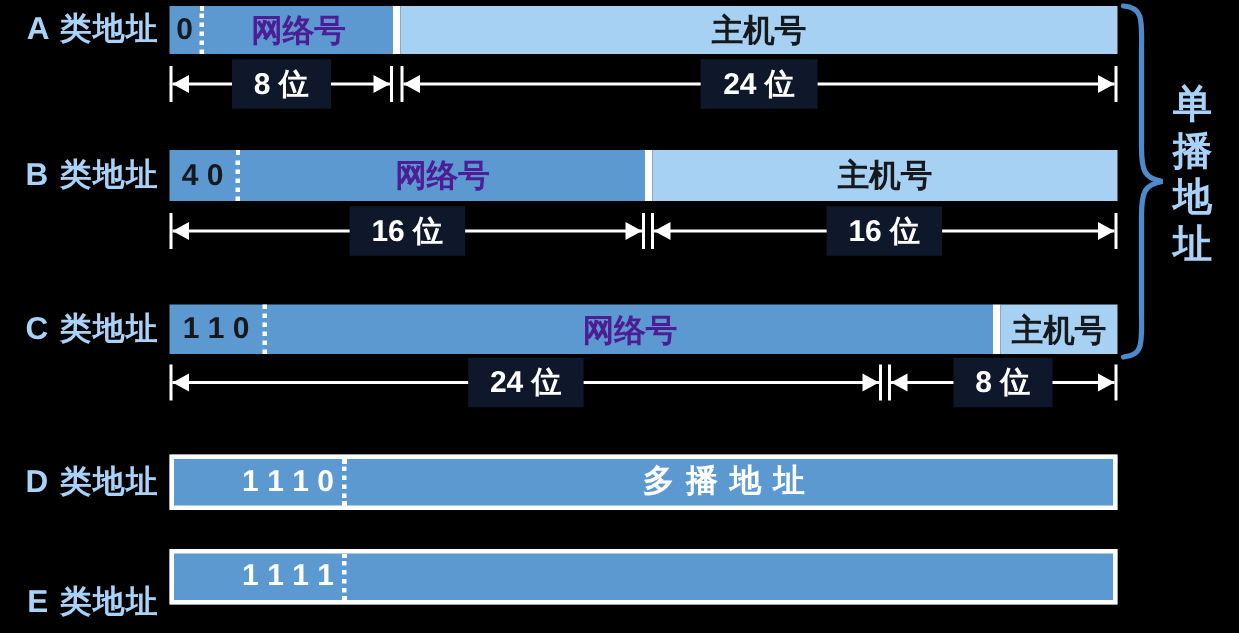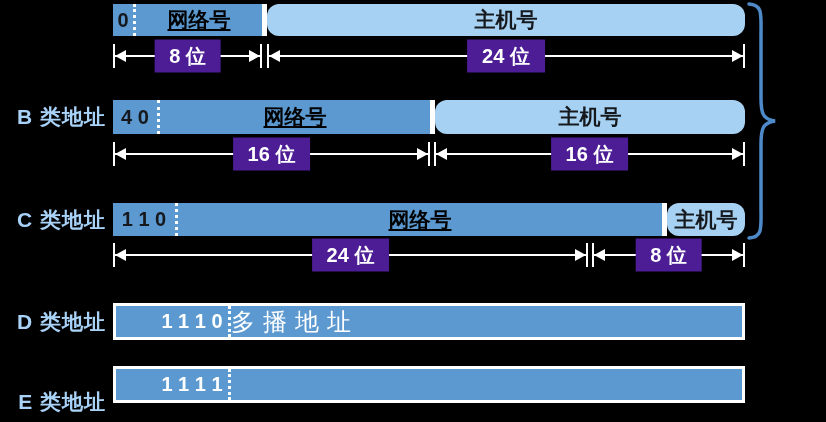--- a/index.html
+++ b/index.html
@@ -19,74 +19,75 @@
     white-space:nowrap;
   }
   
   .bar{
     position:absolute;left:113px;width:632px;
     display:flex;align-items:stretch;
     box-sizing:border-box;
   }
   .seg{display:flex;align-items:center;box-sizing:border-box;}
   .seg.net{background:#5b99d0;}
-  .seg.host{background:#a6d1f2;flex:1;justify-content:flex-start;border-radius:12px;}
+  .seg.host{background:#a6d1f2;flex:1;justify-content:flex-start;}
   .gap{width:5px;background:#ffffff;}
   .bits{
     display:flex;align-items:center;justify-content:center;
     font-weight:bold;font-size:20px;color:#15181c;
     white-space:pre;height:100%;
   }
   .bits.light{color:#ffffff;margin-left:40px;}
   .dot-divider{
     width:0;height:100%;
     border-left:3px dotted #ffffff;
   }
   .seg-label{
     flex:1;text-align:center;
     font-weight:bold;font-size:21px;white-space:nowrap;
   }
-  .seg-label.white{color:#000000;text-decoration:underline;}
+  .seg-label.white{color:#4c1d95;}
   .seg-label.dark{color:#15181c;}
   .bar.bordered{
     border:3px solid #ffffff;background:#5b99d0;
   }
   .wide-label{
-    flex:1;text-align:left;color:#ffffff;
-    font-weight:normal;font-size:24px;letter-spacing:8px;white-space:nowrap;
+    flex:1;text-align:center;color:#ffffff;
+    font-weight:bold;font-size:21px;letter-spacing:8px;white-space:nowrap;
   }
   .wide-label.tight{letter-spacing:6px;}
   
   .dim{position:absolute;height:30px;}
   .dim .dline{position:absolute;left:2px;right:2px;top:14px;height:2px;background:#ffffff;}
   .dim .tick{position:absolute;top:3px;width:2px;height:24px;background:#ffffff;}
   .dim .tick.l{left:0;}
   .dim .tick.r{right:0;}
   .dim .ah{position:absolute;top:9px;width:0;height:0;border-top:6px solid transparent;border-bottom:6px solid transparent;}
   .dim .ah.l{left:2px;border-right:11px solid #ffffff;}
   .dim .ah.r{right:2px;border-left:11px solid #ffffff;}
   .dim .dim-label{
     position:absolute;left:50%;top:50%;transform:translate(-50%,-50%);
-    background:#4c1d95;color:#ffffff;
+    background:#0f172a;color:#ffffff;
     font-weight:bold;font-size:20px;
     padding:3px 15px;white-space:nowrap;
   }
   
   .brace{position:absolute;left:745px;top:1px;}
   .unicast-label{
     position:absolute;left:779px;top:54px;width:32px;
     color:#a8d2f8;font-weight:bold;font-size:26px;line-height:31px;
     text-align:center;word-break:break-all;
   }
 </style>
 </head>
 <body>
 
 <div class="canvas">
 
+  <div class="row-label" style="top:8px">A 类地址</div>
   <div class="row-label" style="top:208px">C 类地址</div>
   <div class="row-label" style="top:105px">B 类地址</div>
   <div class="row-label" style="top:390px">E 类地址</div>
   <div class="row-label" style="top:310px">D 类地址</div>
 
   <div class="bar" style="top:4px;height:32px">
     <div class="seg net" style="width:149px">
       <span class="bits" style="width:20px">0</span>
       <span class="dot-divider"></span>
       <span class="seg-label white">网络号</span>
@@ -179,14 +180,15 @@
   </div>
 
   <div class="bar bordered" style="top:366px;height:37px">
     <span class="bits light" style="width:72px">1 1 1 1</span>
     <span class="dot-divider"></span>
   </div>
 
   <svg class="brace" width="34" height="240" viewBox="0 0 34 240">
     <path d="M4,3 C18,4 16,13 16,35 L16,97 C16,113 18,118 30,120 C18,122 16,127 16,143 L16,205 C16,227 18,236 4,237" fill="none" stroke="#4e8ac9" stroke-width="3.5" stroke-linecap="round"></path>
   </svg>
+  <div class="unicast-label">单播地址</div>
 
 </div>
 
 </body></html>

